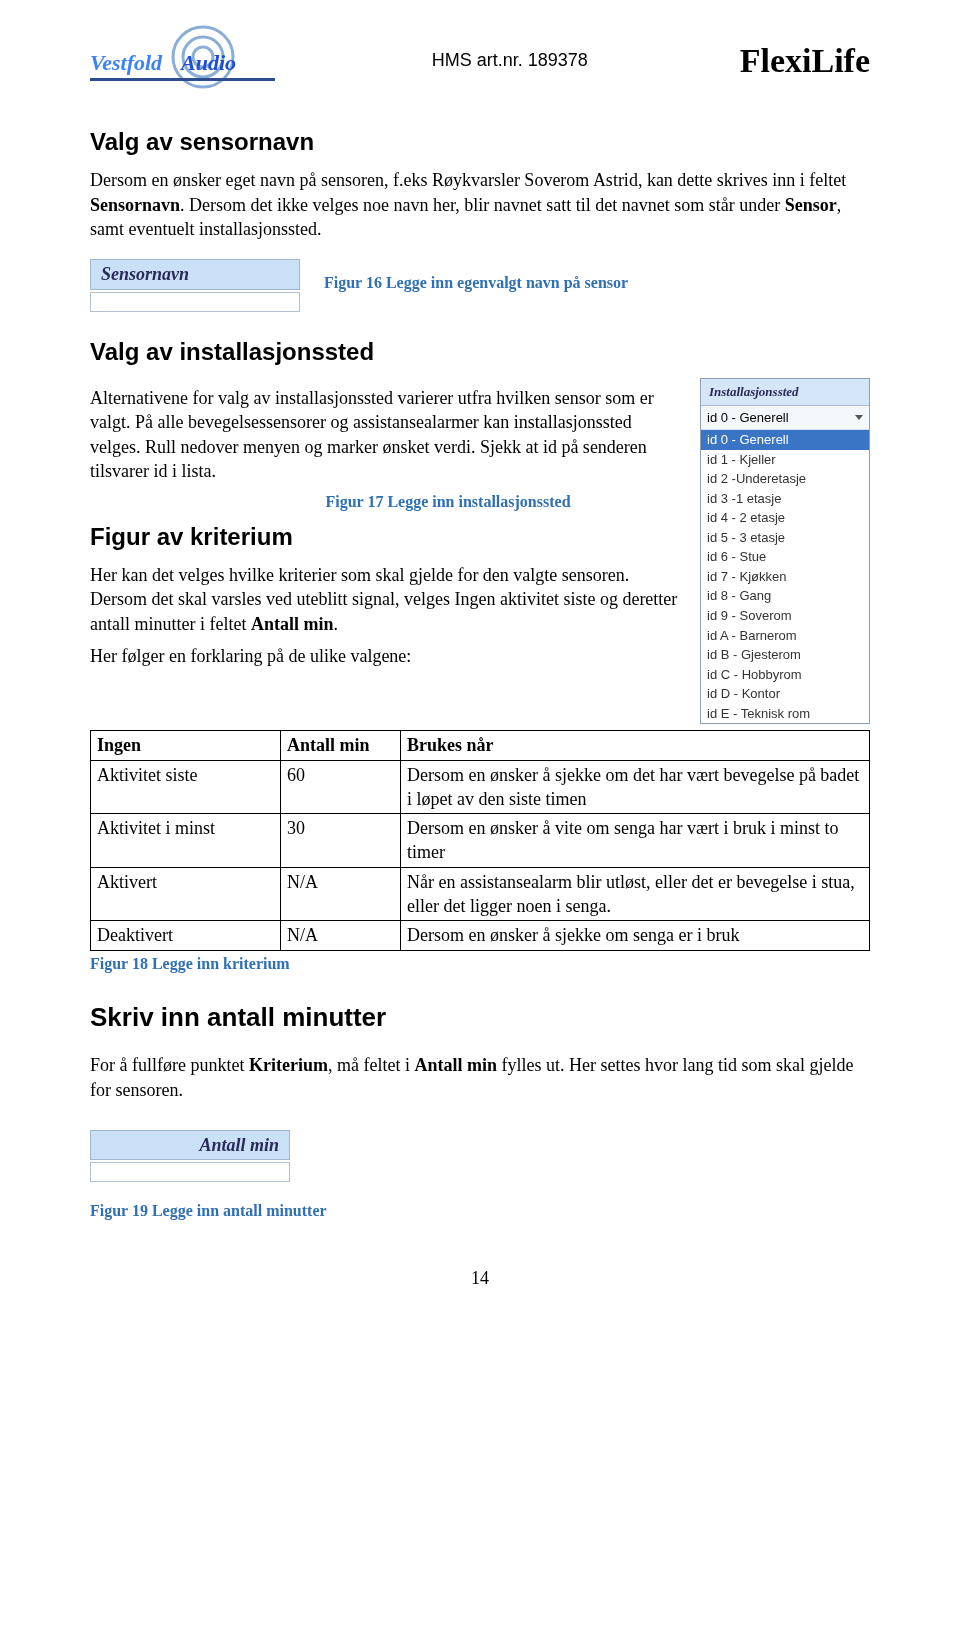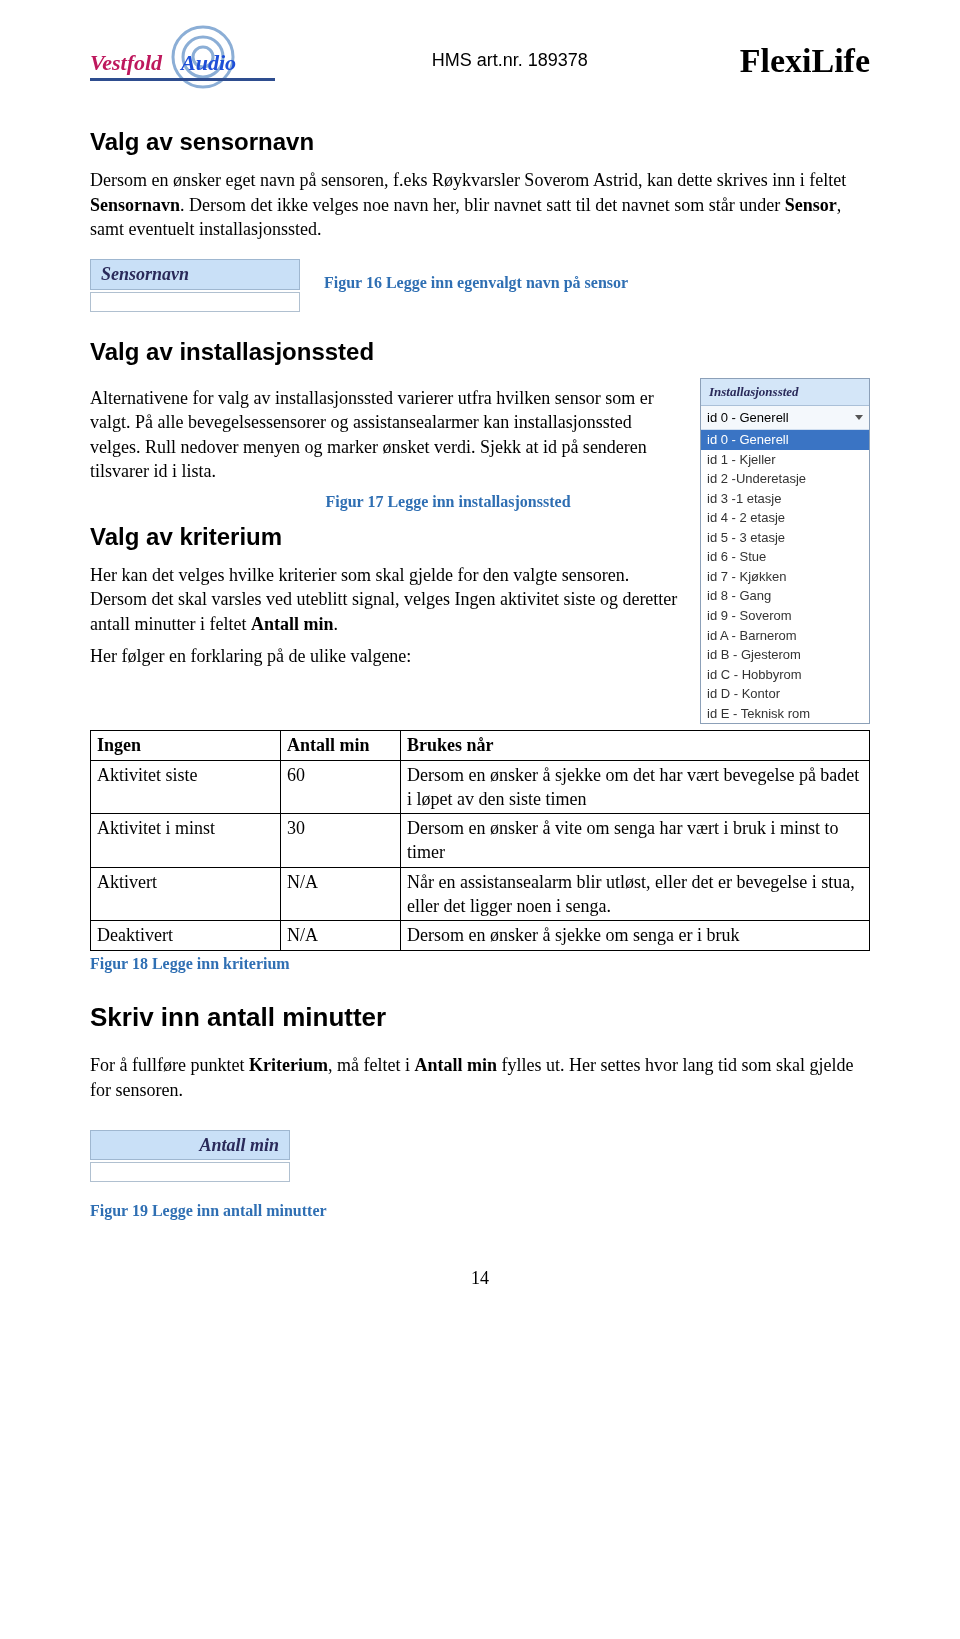--- a/index.html
+++ b/index.html
@@ -27,21 +27,21 @@
   }
   .logo-wrap {
     width: 190px;
     height: 70px;
     position: relative;
   }
   .logo-text {
     position: absolute;
     left: 0;
     top: 20px;
-    color: #be185d;
+    color: #3b82f6;
     font-style: italic;
     font-weight: bold;
     font-size: 22px;
     font-family: Georgia, "Times New Roman", serif;
   }
   .logo-text2 {
     position: absolute;
     left: 85px;
     top: 20px;
     color: #1d4ed8;
@@ -248,21 +248,21 @@
     <div class="fig-caption">Figur 16 Legge inn egenvalgt navn på sensor</div>
   </div>
 
   <h2 class="section">Valg av installasjonssted</h2>
 
   <div class="content-2col">
     <div class="left">
       <p>Alternativene for valg av installasjonssted varierer utfra hvilken sensor som er valgt. På alle bevegelsessensorer og assistansealarmer kan installasjonssted velges. Rull nedover menyen og marker ønsket verdi. Sjekk at id på senderen tilsvarer id i lista.</p>
       <div class="fig-caption" style="text-align:center;margin-left:120px;margin-top:4px;">Figur 17 Legge inn installasjonssted</div>
 
-      <h2 class="section" style="margin-top:6px;">Valg av kriterium</h2>
+      <h2 class="section" style="margin-top:6px;">Figur av kriterium</h2>
 
       <p>
         <span>Her kan det velges hvilke kriterier som skal gjelde for den valgte sensoren. Dersom det skal varsles ved uteblitt signal, velges Ingen aktivitet siste og deretter antall minutter i feltet </span><b>Antall min</b><span>.</span>
       </p>
       <p style="margin-top:0;">Her følger en forklaring på de ulike valgene:</p>
     </div>
 
     <div class="dropdown-widget">
       <div class="dw-title">Installasjonssted</div>
       <div class="dw-select">

